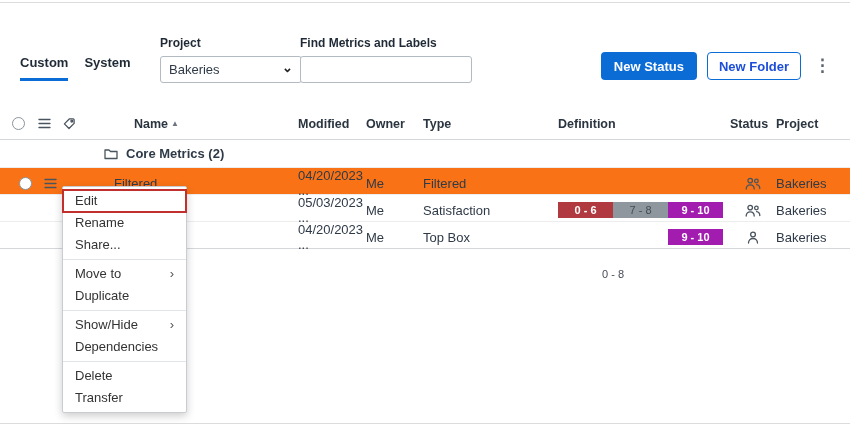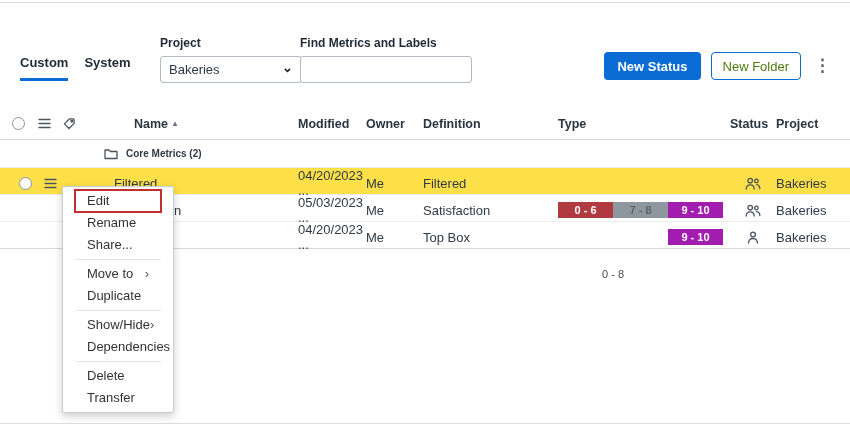--- a/index.html
+++ b/index.html
@@ -30,60 +30,60 @@
   .search-input { width: 172px; height: 27px; border: 1px solid #b4bac1; border-radius: 3px; padding: 0 7px; font-size: 13px; }
 
   
   .actions { position: absolute; right: 16px; top: 52px; display: flex; align-items: center; gap: 10px; }
   .btn-primary {
     background: #0b6cd6; color: #fff; border: none; height: 28px; padding: 0 13px;
     border-radius: 4px; font-size: 13px; font-weight: bold; cursor: pointer;
     font-family: "Liberation Sans", sans-serif;
   }
   .btn-secondary {
-    background: #fff; color: #4d7c0f; border: 1px solid #0b6cd6; height: 28px; padding: 0 11px;
-    border-radius: 4px; font-size: 13px; font-weight: normal; cursor: pointer;
+    background: #fff; color: #1d4ed8; border: 1px solid #0b6cd6; height: 28px; padding: 0 11px;
+    border-radius: 4px; font-size: 13px; font-weight: bold; cursor: pointer;
     font-family: "Liberation Sans", sans-serif;
   }
   .kebab { font-size: 17px; color: #5a646e; padding: 0 3px; cursor: pointer; font-weight: bold; line-height: 28px; }
 
   
   .table { position: absolute; left: 0; right: 0; top: 108px; }
   .grid {
     display: grid;
     grid-template-columns: 26px 24px 26px 210px 68px 57px 135px 172px 46px 1fr;
     align-items: center; padding-left: 12px;
   }
   .thead { height: 32px; border-bottom: 1px solid #d4d8db; font-size: 12.5px; font-weight: bold; color: #2a3540; }
   .hicon { display: flex; align-items: center; }
   .name-header { padding-left: 6px; display: flex; align-items: center; gap: 3px; margin-left: 40px; }
   .sort-ind { font-size: 8px; color: #6b7480; }
   .rows { border-bottom: 1px solid #d4d8db; }
-  .folder-row { height: 27px; font-size: 10px; font-weight: bold; }
+  .folder-row { height: 27px; font-size: 13px; font-weight: bold; }
   .folder-cell { display: flex; align-items: center; gap: 8px; padding-left: 16px; }
   .row { height: 27px; font-size: 13px; border-top: 1px solid #ededed; }
   .row:first-child { border-top: none; }
-  .row.highlight { background: #fde047; }
+  .row.highlight { background: #f97316; }
   .name-cell { padding-left: 26px; white-space: nowrap; overflow: hidden; }
   .icon-cell { display: flex; align-items: center; justify-content: center; }
   .radio-circle { width: 13px; height: 13px; border: 1px solid #8a949c; border-radius: 50%; background: #fff; cursor: pointer; }
 
   
   .defbar { display: flex; height: 16px; }
   .seg { display: flex; align-items: center; justify-content: center; font-size: 11px; }
   .seg.red   { background: #b03a40; color: #fff; font-weight: bold; }
   .seg.gray  { background: #8e969e; color: #454c53; }
   .seg.green { background: #a21caf; color: #fff; font-weight: bold; }
   .w55 { width: 55px; } .w110 { width: 110px; margin-top: 45px; }
 
   
   .context-menu {
-    position: absolute; left: 62px; top: 186px; width: 112px; background: #fff;
+    position: absolute; left: 62px; top: 186px; width: 125px; background: #fff;
     border: 1px solid #c9cdd1; border-radius: 2px; box-shadow: 0 3px 9px rgba(0,0,0,0.2);
-    padding: 3px 12px; z-index: 20;
+    padding: 3px 0; z-index: 20;
   }
   .menu-item {
     height: 22px; line-height: 22px; padding: 0 12px; font-size: 13px; color: #333;
     display: flex; justify-content: space-between; align-items: center; cursor: pointer;
     background: #fff;
   }
   .menu-item.annotated { outline: 2px solid #c22f2f; outline-offset: -1px; }
   .menu-divider { border-top: 1px solid #e2e5e8; margin: 3px 0; }
   .submenu-arrow { font-size: 13px; color: #555; }
 
@@ -134,22 +134,22 @@
             <path d="M7.5 1.8h3.6a1 1 0 0 1 1 1v3.6L7 11.5 2.4 6.9z"></path>
             <circle cx="9.8" cy="4.1" r="0.9"></circle>
           </svg>
       </div>
       <div class="name-header">
         <span>Name</span>
         <span class="sort-ind">▲</span>
       </div>
       <div>Modified</div>
       <div>Owner</div>
+      <div>Type</div>
       <div>Definition</div>
-      <div>Type</div>
       <div>Status</div>
       <div>Project</div>
     </div>
 
     <div class="rows">
 
       <div class="grid folder-row">
         <div></div>
           <div></div>
           <div></div>

